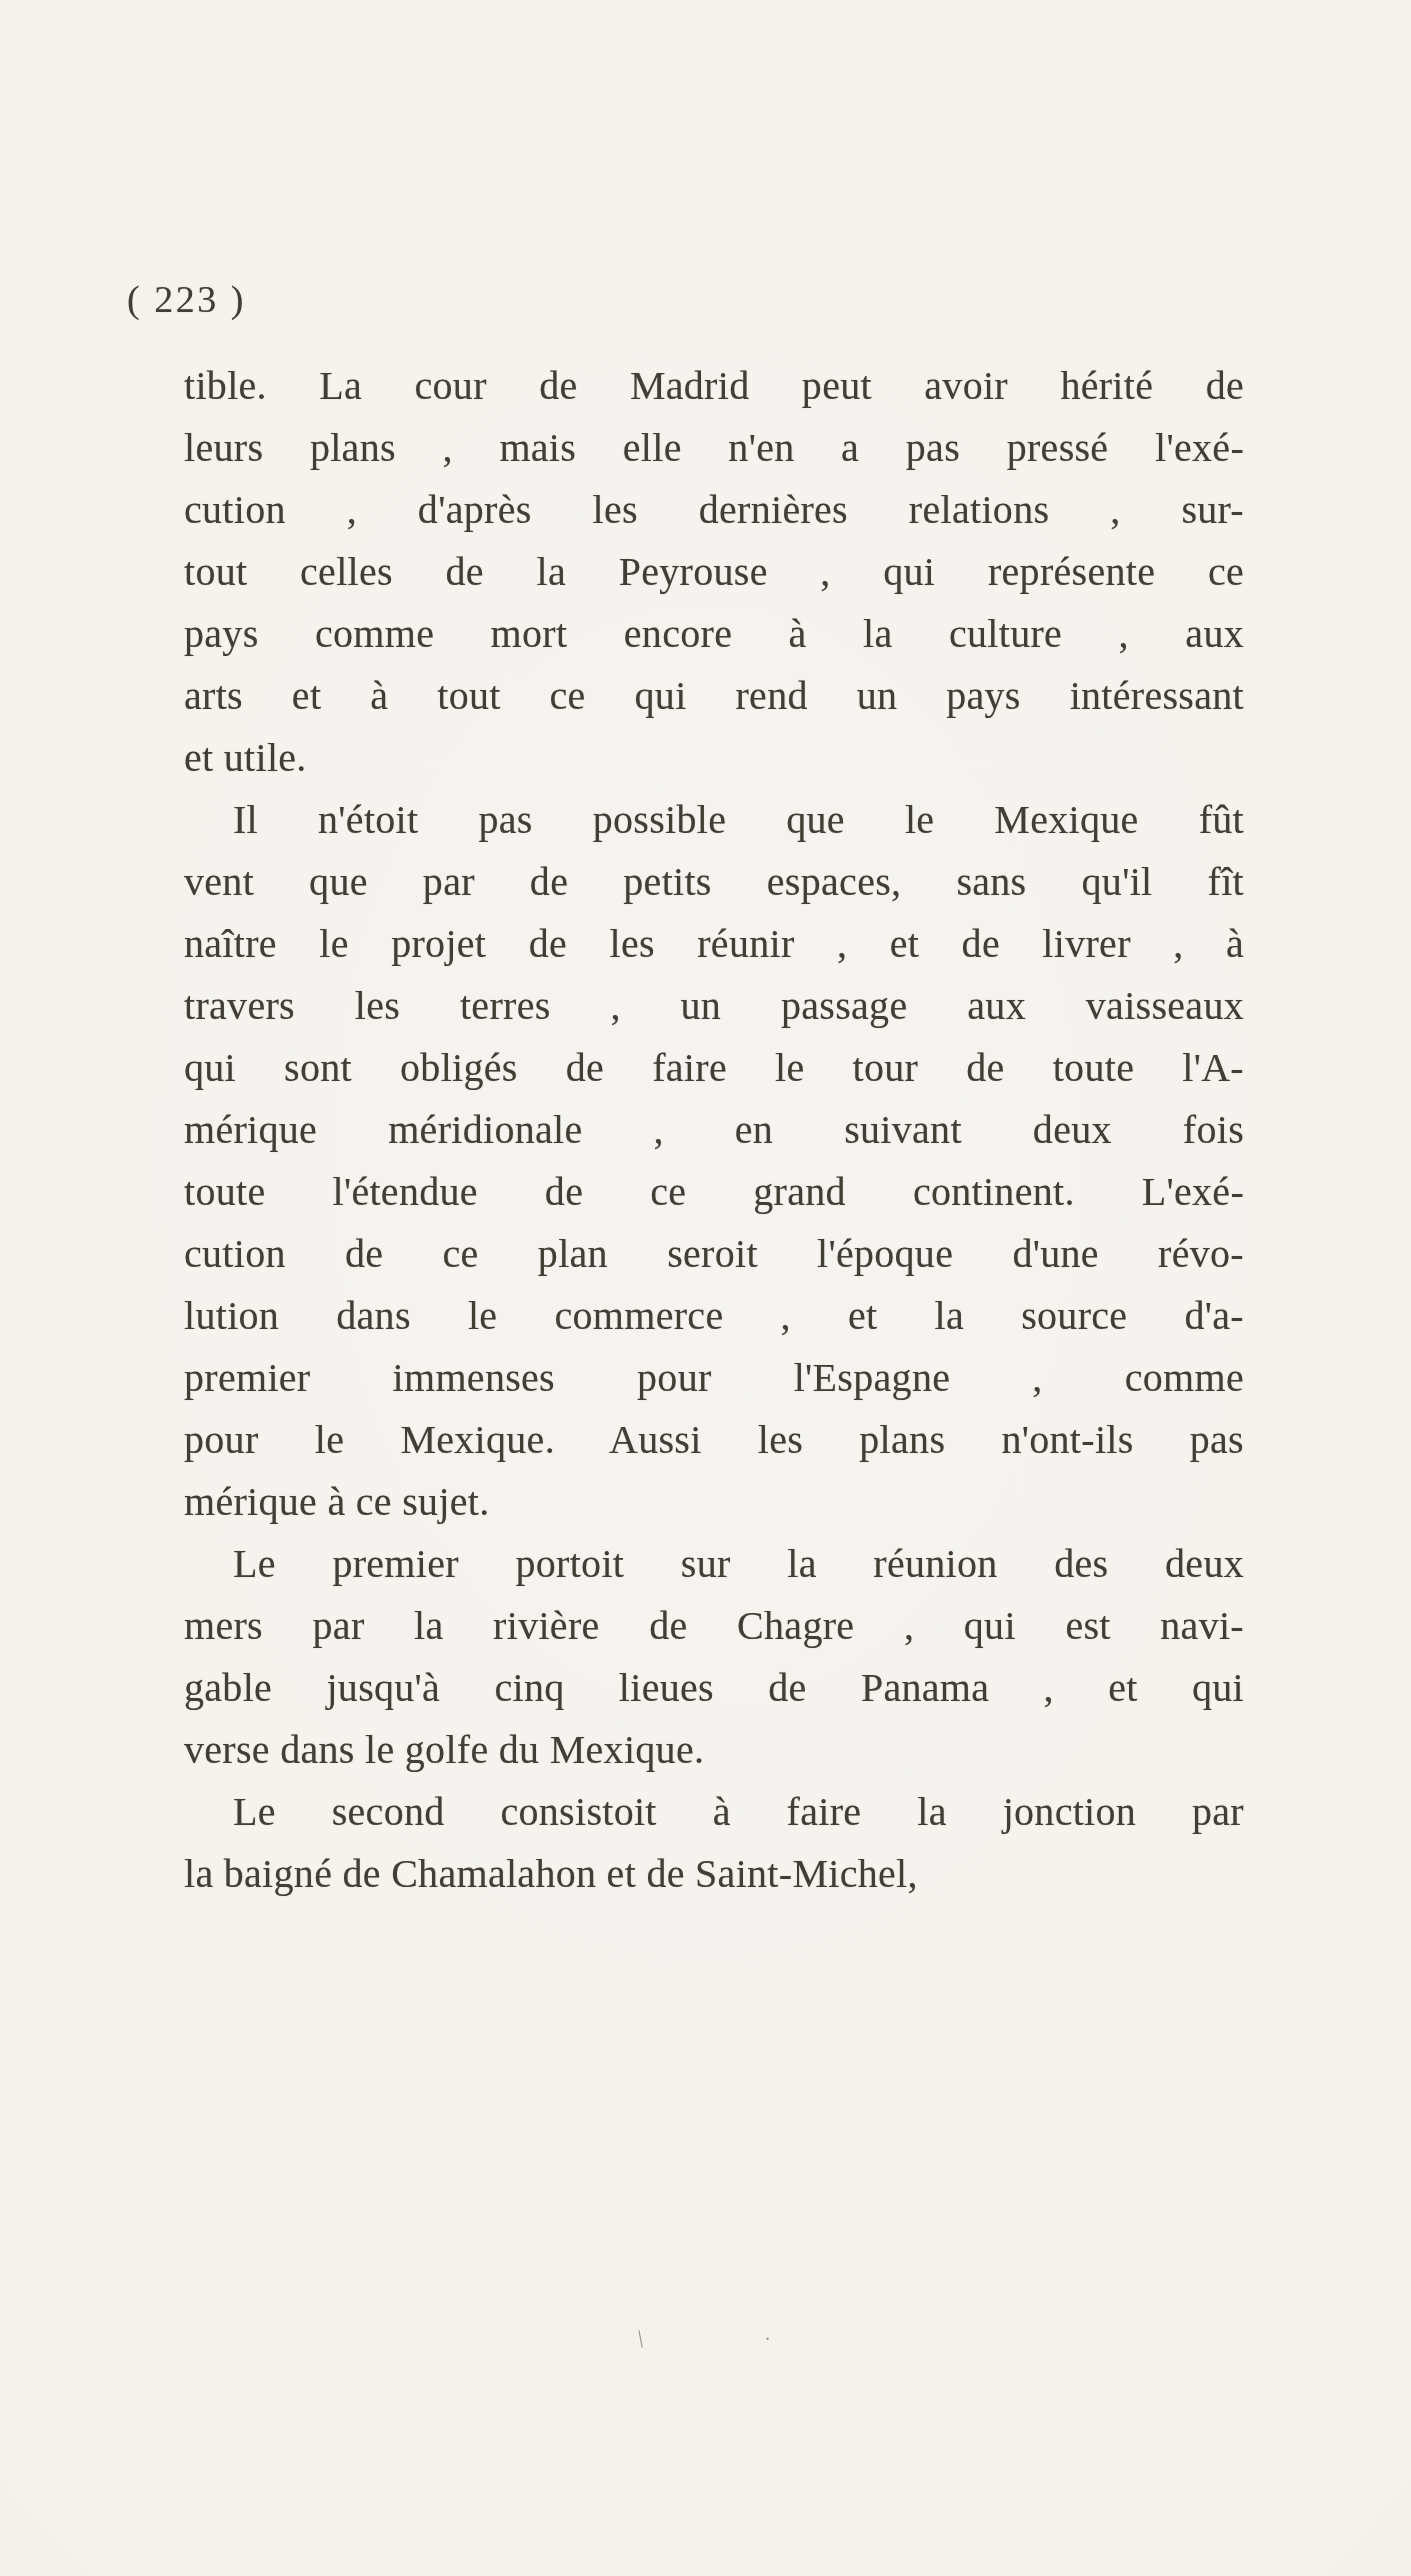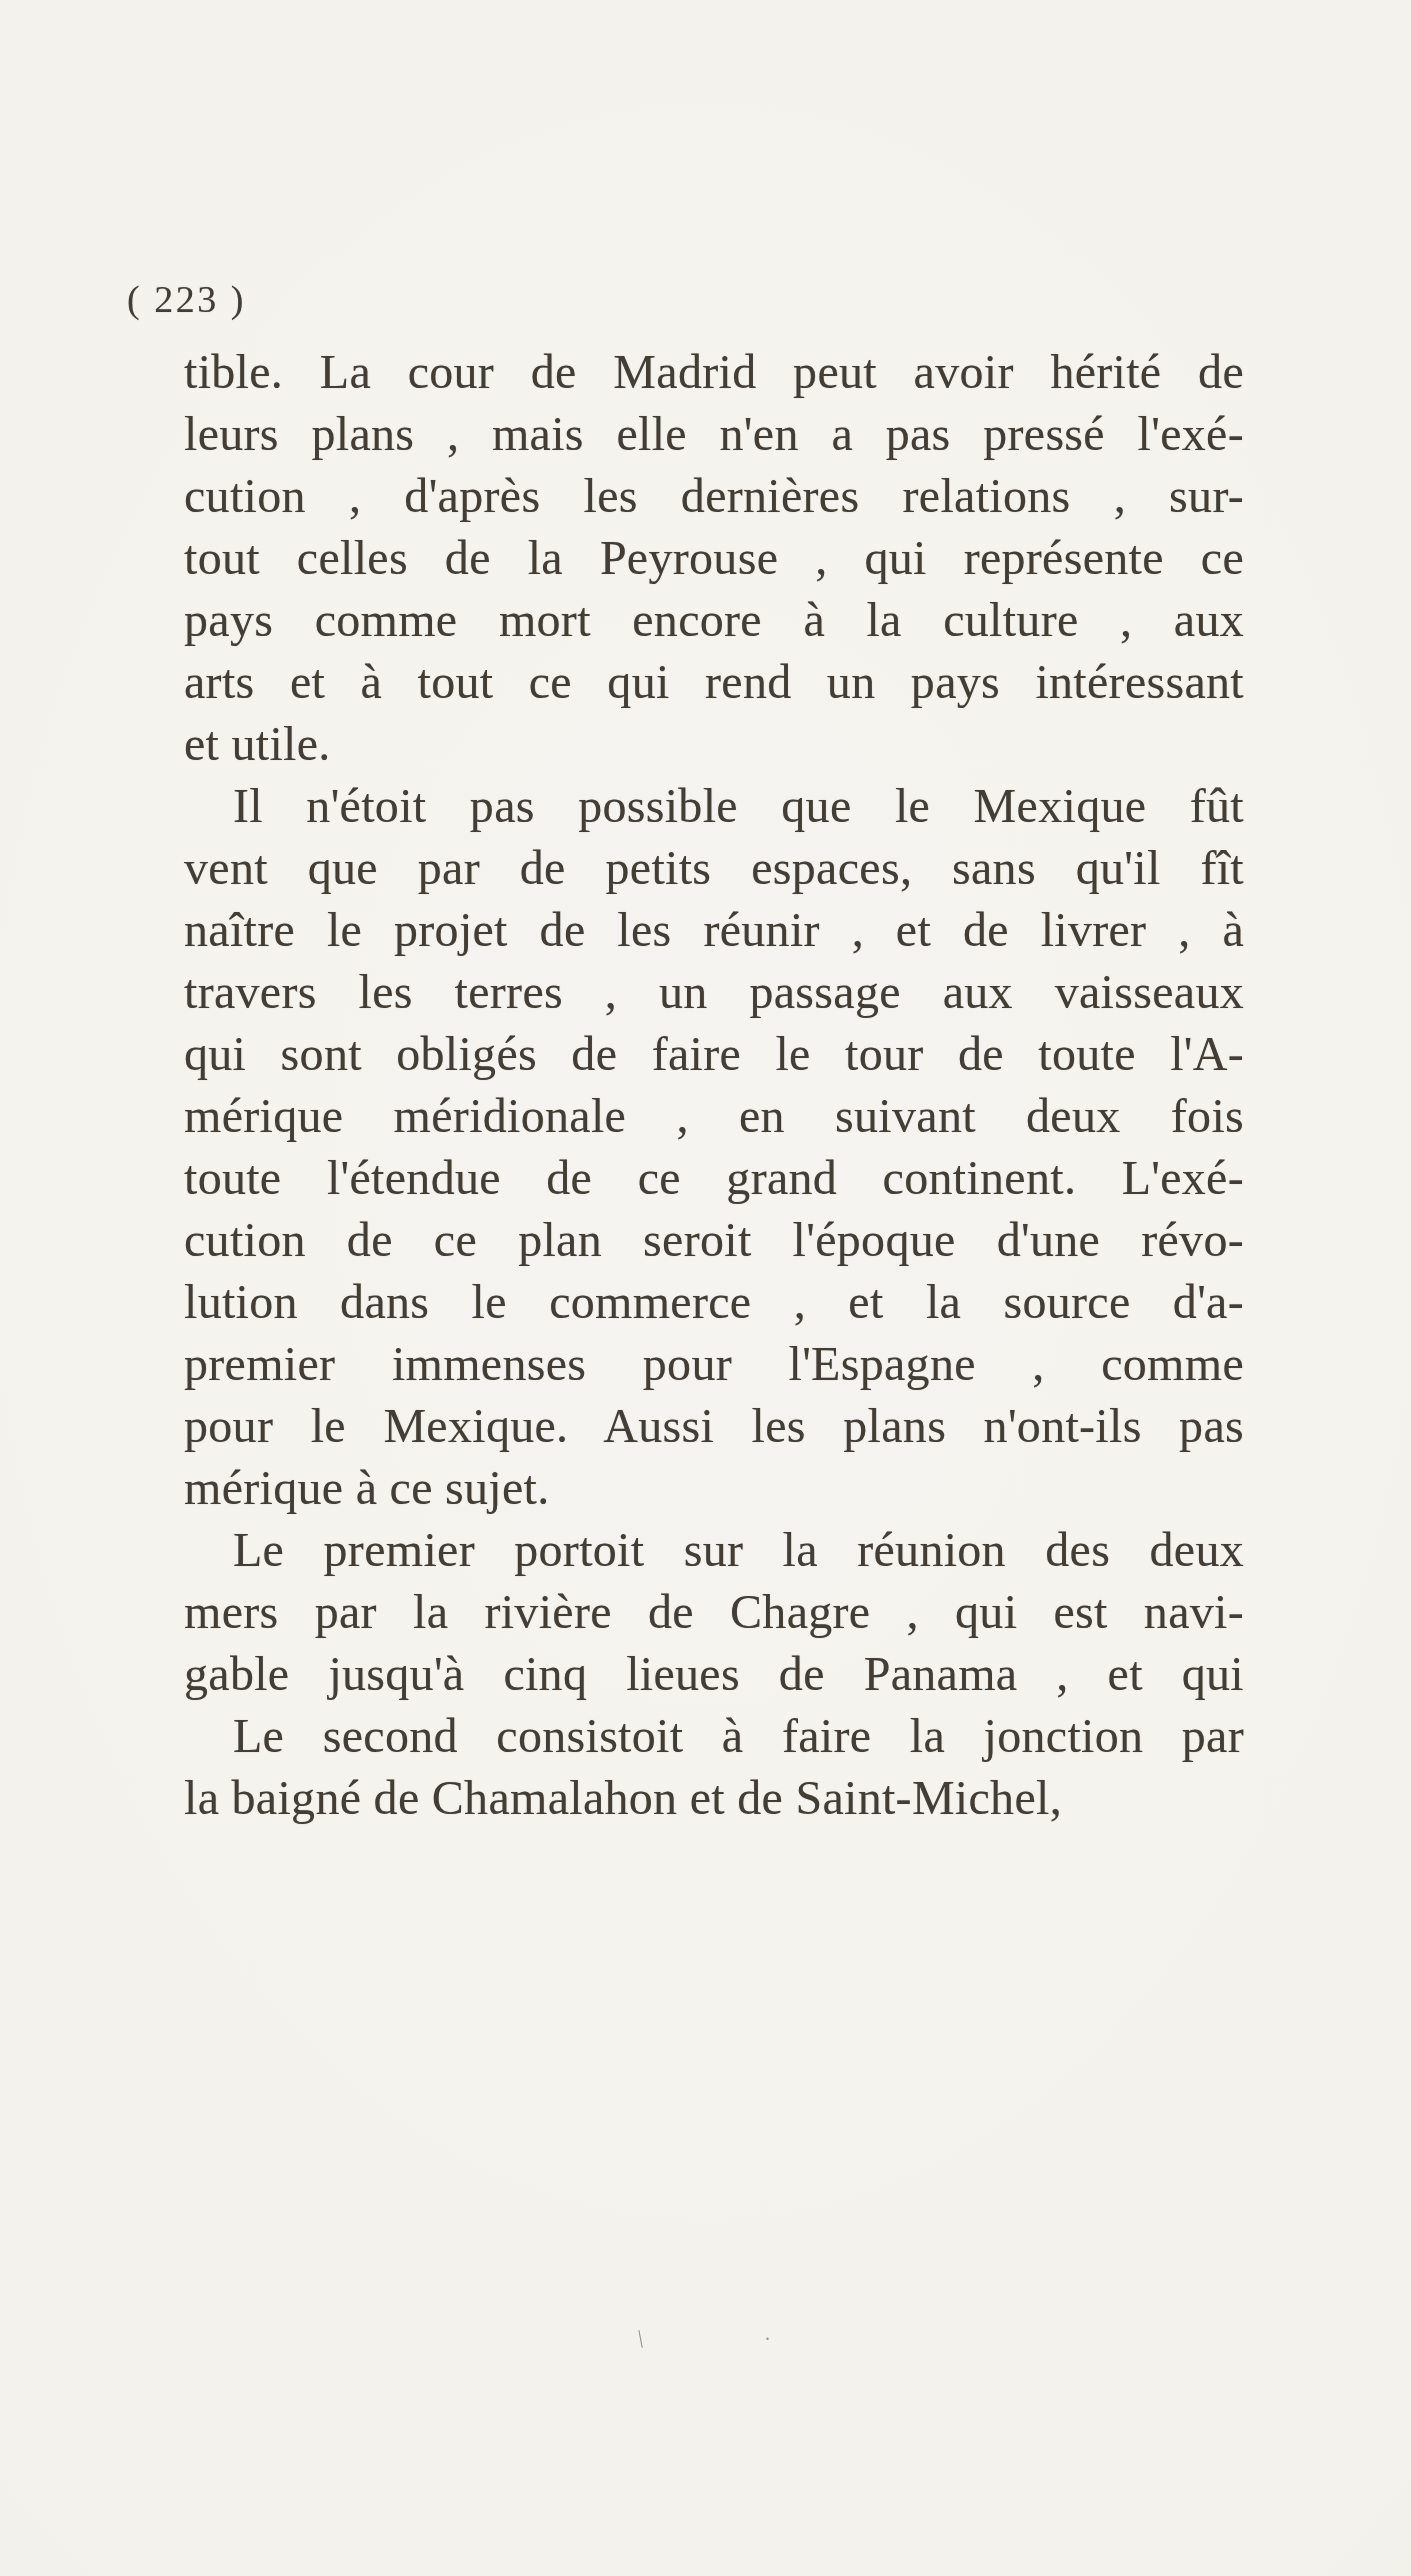--- a/index.html
+++ b/index.html
@@ -30,24 +30,24 @@
     top: 277px;
     left: 127px;
     width: 997px;
     text-align: left;
     font-size: 38px;
     letter-spacing: 2.5px;
     text-shadow: 0 0 1px rgba(64,60,50,0.35);
   }
   .body-text {
     position: absolute;
-    top: 341px;
+    top: 355px;
     left: 184px;
     width: 1060px;
-    font-size: 48px;
+    font-size: 40px;
     line-height: 62px;
     letter-spacing: 0.3px;
     text-shadow: 0 0 1px rgba(64,60,50,0.35);
   }
   .para {
     margin: 0;
     padding: 0;
   }
   .line {
     display: block;
@@ -97,20 +97,21 @@
         <span class="line">cution de ce plan seroit l'époque d'une révo-</span>
         <span class="line">lution dans le commerce , et la source d'a-</span>
         <span class="line">premier immenses pour l'Espagne , comme</span>
         <span class="line">pour le Mexique. Aussi les plans n'ont-ils pas</span>
         <span class="line last">mérique à ce sujet.</span>
       </p>
       <p class="para indent">
         <span class="line first">Le premier portoit sur la réunion des deux</span>
         <span class="line">mers par la rivière de Chagre , qui est navi-</span>
         <span class="line">gable jusqu'à cinq lieues de Panama , et qui</span>
+        <span class="line last">verse dans le golfe du Mexique.</span>
       </p>
       <p class="para indent">
         <span class="line first">Le second consistoit à faire la jonction par</span>
         <span class="line last">la baigné de Chamalahon et de Saint-Michel,</span>
       </p>
     </div>
 
   <span class="stray-mark m1">\</span>
   <span class="stray-mark m2">.</span>
 

